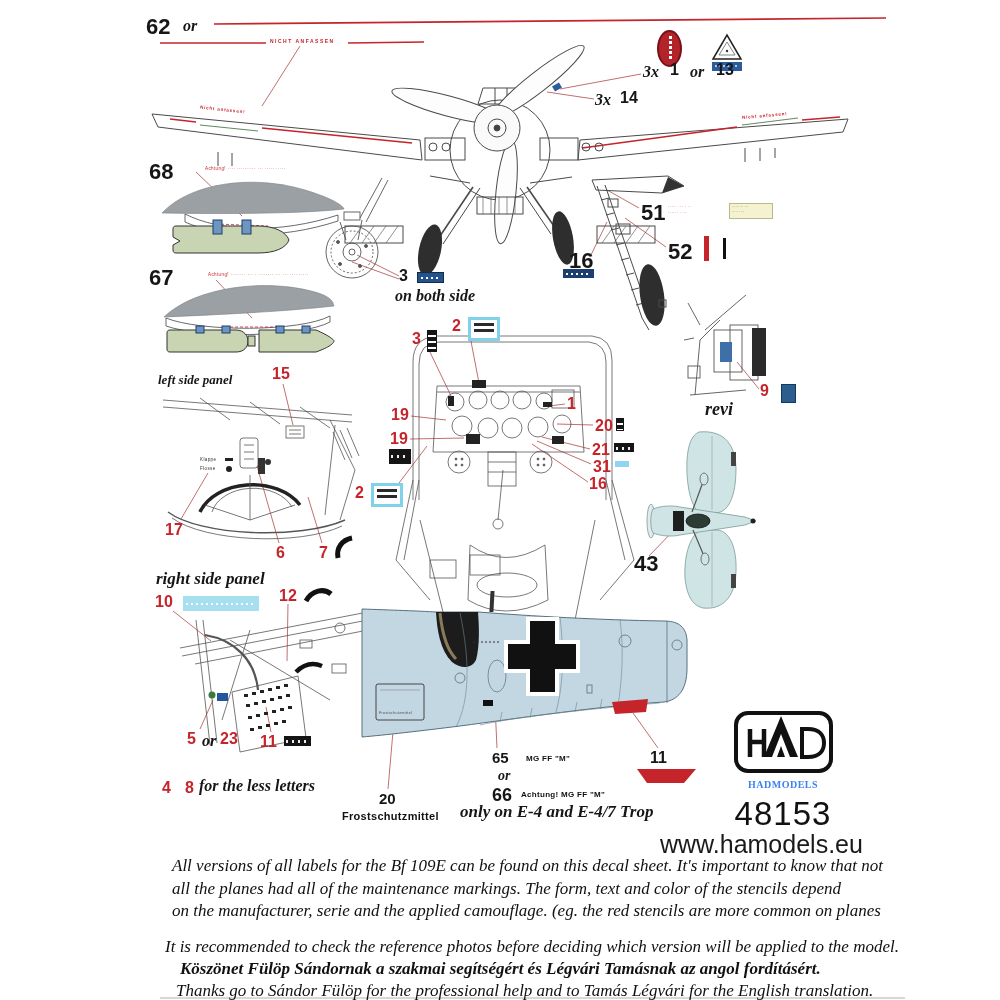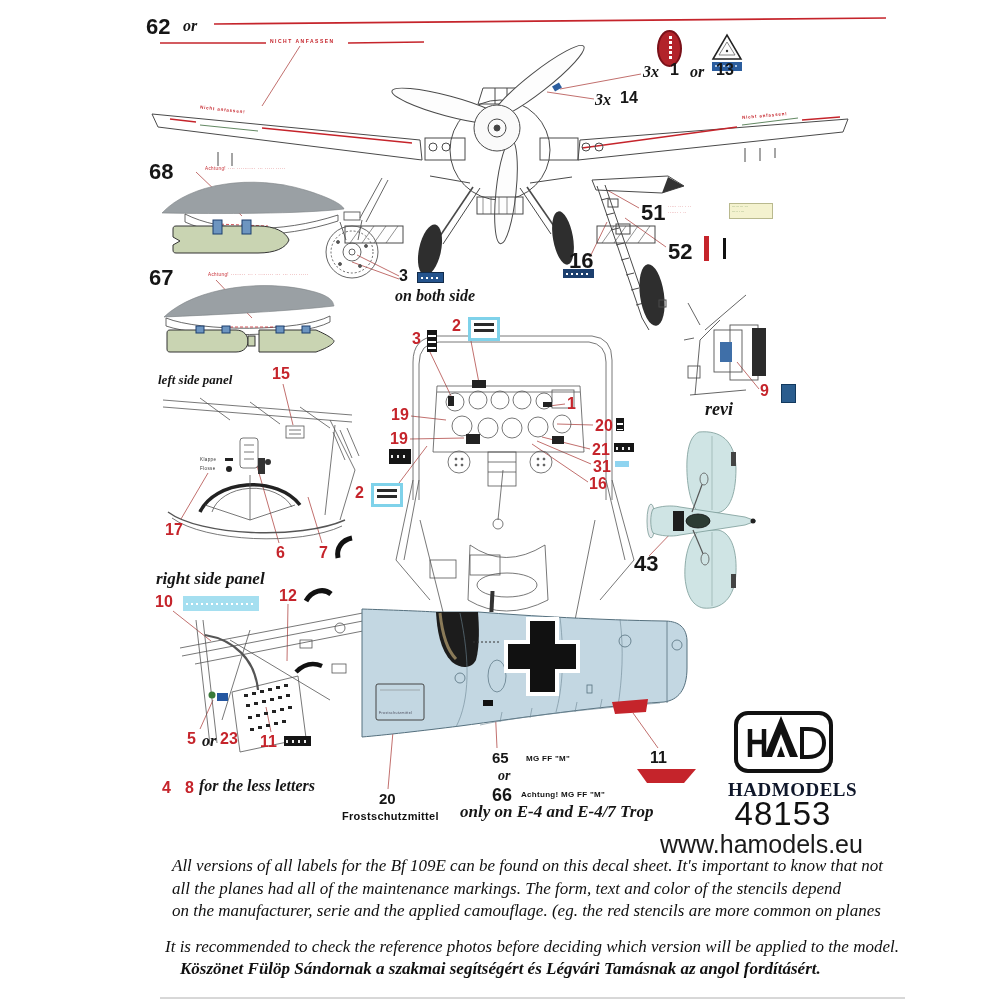--- a/index.html
+++ b/index.html
@@ -539,24 +539,25 @@
   <div class="it" style="left:498px;top:769px;font-size:14px">or</div>
   <div class="num" style="left:492px;top:786px;font-size:18px">66</div>
   <div class="smbold" style="left:521px;top:790px">Achtung! MG FF "M"</div>
   <div class="it" style="left:460px;top:803px;font-size:17px">only on E-4 and E-4/7 Trop</div>
   <div class="num" style="left:650px;top:750px">11</div>
 
   <div class="num red" style="left:162px;top:780px">4</div>
   <div class="num red" style="left:185px;top:780px">8</div>
   <div class="it" style="left:199px;top:778px">for the less letters</div>
 
-  <div class="abs" style="left:728px;top:779px;width:110px;text-align:left;font-family:'Liberation Serif',serif;
-       font-weight:bold;font-size:19px;letter-spacing:.5px;color:#0f172a">HADMODELS</div>
+  <div class="abs" style="left:728px;top:779px;width:110px;text-align:center;font-family:'Liberation Serif',serif;
+       font-weight:bold;font-size:10px;letter-spacing:.5px;color:#3b82f6">HADMODELS</div>
   <div class="abs" style="left:728px;top:795px;width:110px;text-align:center;font-size:33px;letter-spacing:1px;color:#111">48153</div>
   <div class="abs" style="left:660px;top:830px;font-size:25px;color:#1a1a1a">www.hamodels.eu</div>
 
   <div class="footer-line" style="left:172px;top:857px">All versions of all labels for the Bf 109E can be found on this decal sheet. It's important to know that not</div>
   <div class="footer-line" style="left:172px;top:902px">on the manufacturer, serie and the applied camouflage. (eg. the red stencils are more common on planes</div>
   <div class="footer-line" style="left:172px;top:880px">all the planes had all of the maintenance markings. The form, text and color of the stencils depend</div>
   <div class="footer-line" style="left:165px;top:938px">It is recommended to check the reference photos before deciding which version will be applied to the model.</div>
   <div class="footer-line bold" style="left:180px;top:960px">Köszönet Fülöp Sándornak a szakmai segítségért és Légvári Tamásnak az angol fordításért.</div>
+  <div class="footer-line" style="left:176px;top:982px">Thanks go to Sándor Fülöp for the professional help and to Tamás Légvári for the English translation.</div>
 
 </div>
 
 </body></html>

